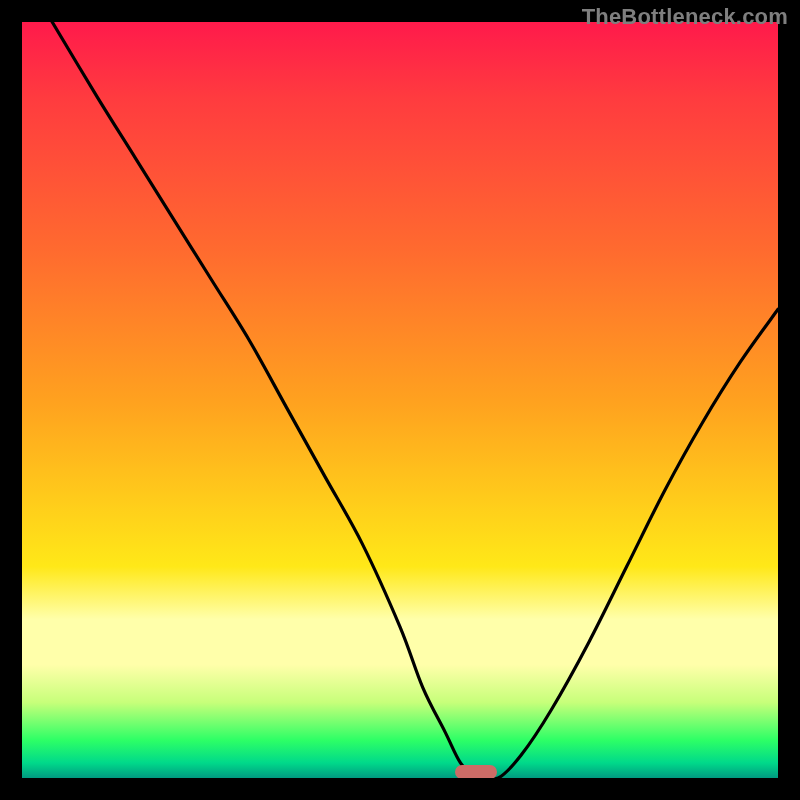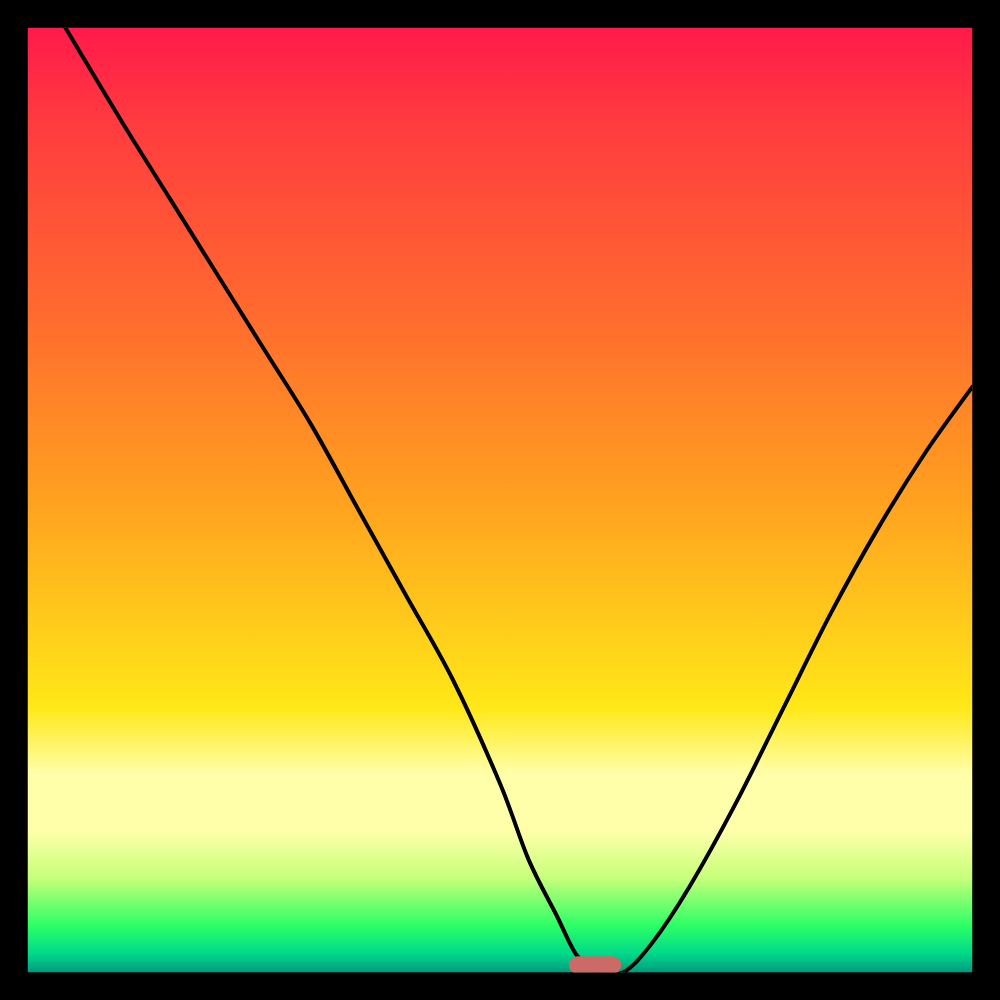--- a/index.html
+++ b/index.html
@@ -70,20 +70,21 @@
     border-radius: 7px;
     transform: translate(-50%, -50%);
     z-index: 3;
   }
 </style>
 </head>
 <body>
 
 <div class="frame">
 
+  <div class="watermark">TheBottleneck.com</div>
 
   <div class="plot">
     <div class="gradient"></div>
 
     <svg class="curve" viewBox="0 0 756 756" preserveAspectRatio="none">
       <path id="curve-left" fill="none" stroke="#000" stroke-width="3.2" stroke-linecap="round" stroke-linejoin="round" d="M 30.2 0.0 C 37.8 12.6, 61.7 52.9, 75.6 75.6 C 89.5 98.3, 100.8 115.9, 113.4 136.1 C 126.0 156.2, 138.6 176.4, 151.2 196.6 C 163.8 216.7, 176.4 236.9, 189.0 257.0 C 201.6 277.2, 214.2 296.1, 226.8 317.5 C 239.4 338.9, 252.0 362.9, 264.6 385.6 C 277.2 408.2, 289.8 430.9, 302.4 453.6 C 315.0 476.3, 327.6 496.4, 340.2 521.6 C 352.8 546.8, 367.9 580.9, 378.0 604.8 C 388.1 628.7, 393.1 647.6, 400.7 665.3 C 408.2 682.9, 417.1 698.0, 423.4 710.6 C 429.7 723.2, 433.4 733.3, 438.5 740.9 C 443.5 748.4, 451.1 753.5, 453.6 756.0"></path>
       <path id="curve-right" fill="none" stroke="#000" stroke-width="3.2" stroke-linecap="round" stroke-linejoin="round" d="M 453.6 756.0 C 457.4 756.0, 468.7 759.8, 476.3 756.0 C 483.8 752.2, 490.1 744.7, 499.0 733.3 C 507.8 722.0, 517.9 706.9, 529.2 688.0 C 540.5 669.1, 554.4 643.9, 567.0 619.9 C 579.6 596.0, 592.2 569.5, 604.8 544.3 C 617.4 519.1, 630.0 492.7, 642.6 468.7 C 655.2 444.8, 667.8 422.1, 680.4 400.7 C 693.0 379.3, 705.6 359.1, 718.2 340.2 C 730.8 321.3, 749.7 296.1, 756.0 287.3"></path>
       <path id="curve-flat" fill="none" stroke="#000" stroke-width="3.2" stroke-linecap="round" d="M 453.6 756.0 L 453.6 756.0"></path>
     </svg>
 

